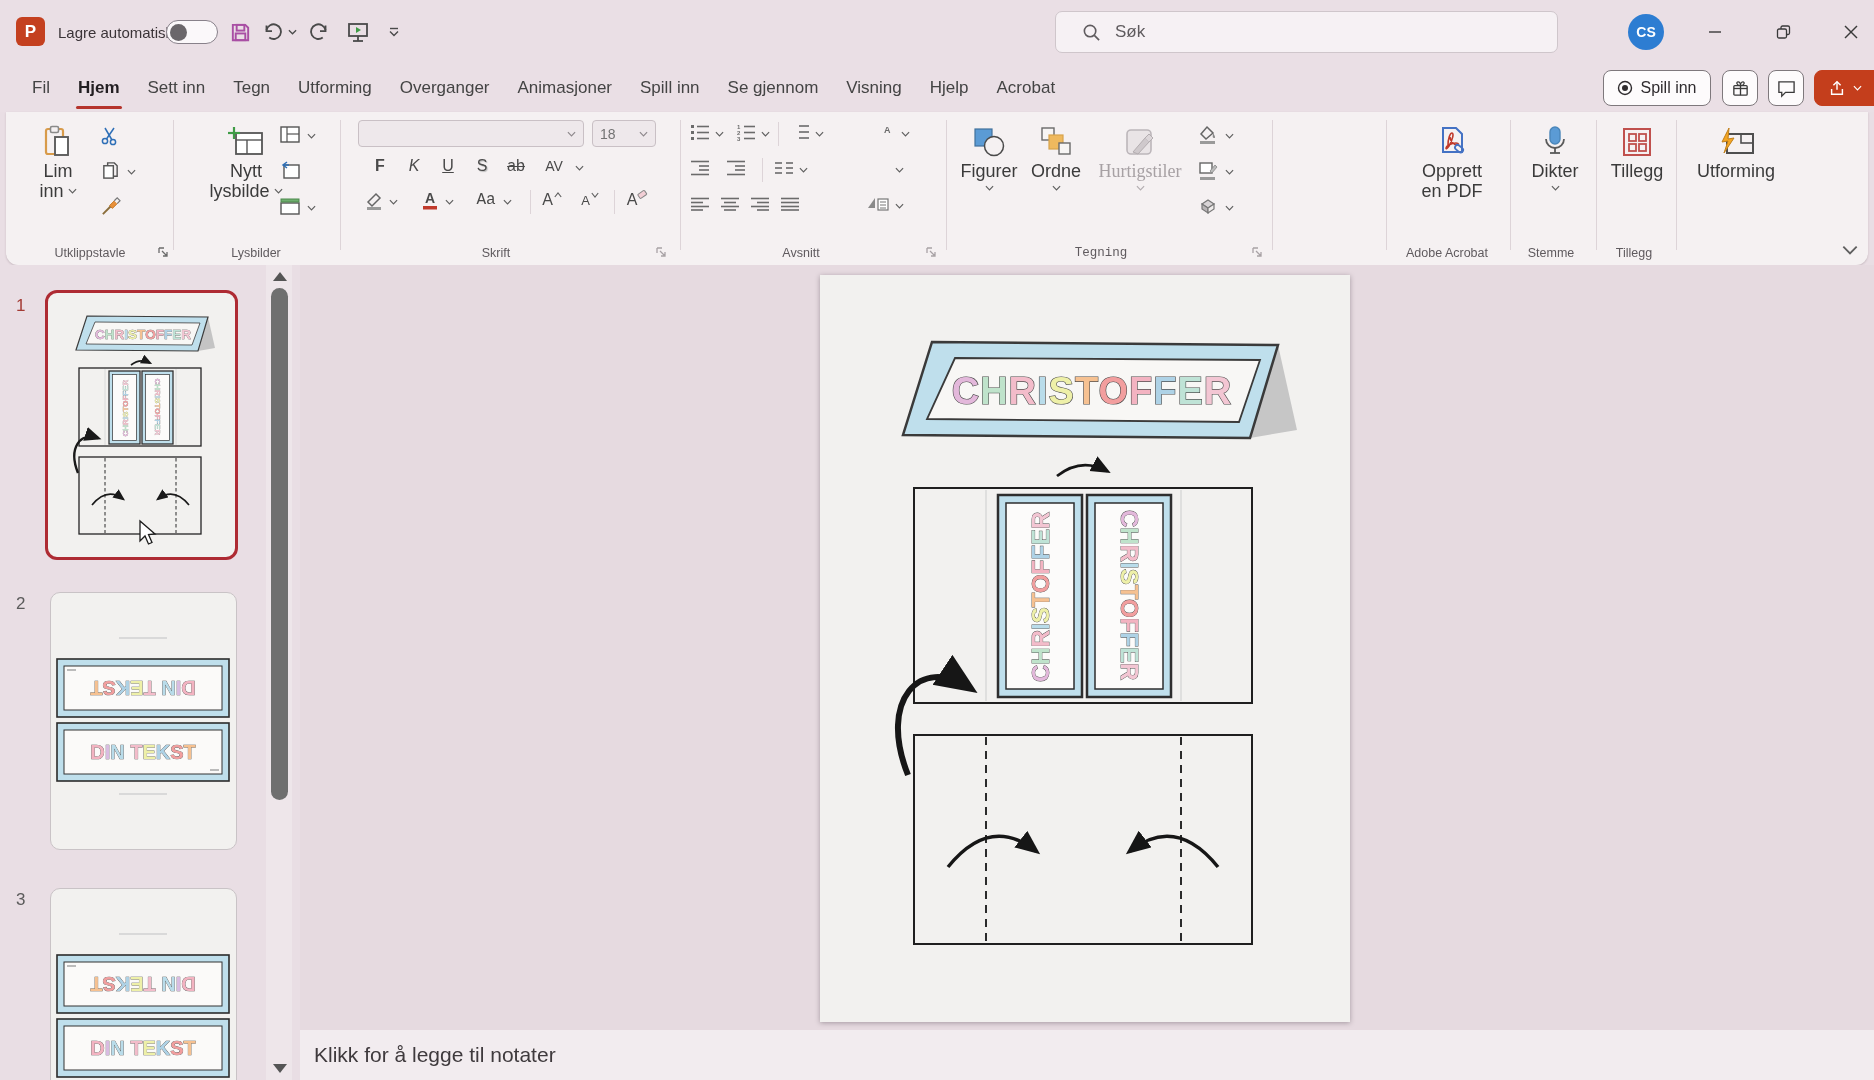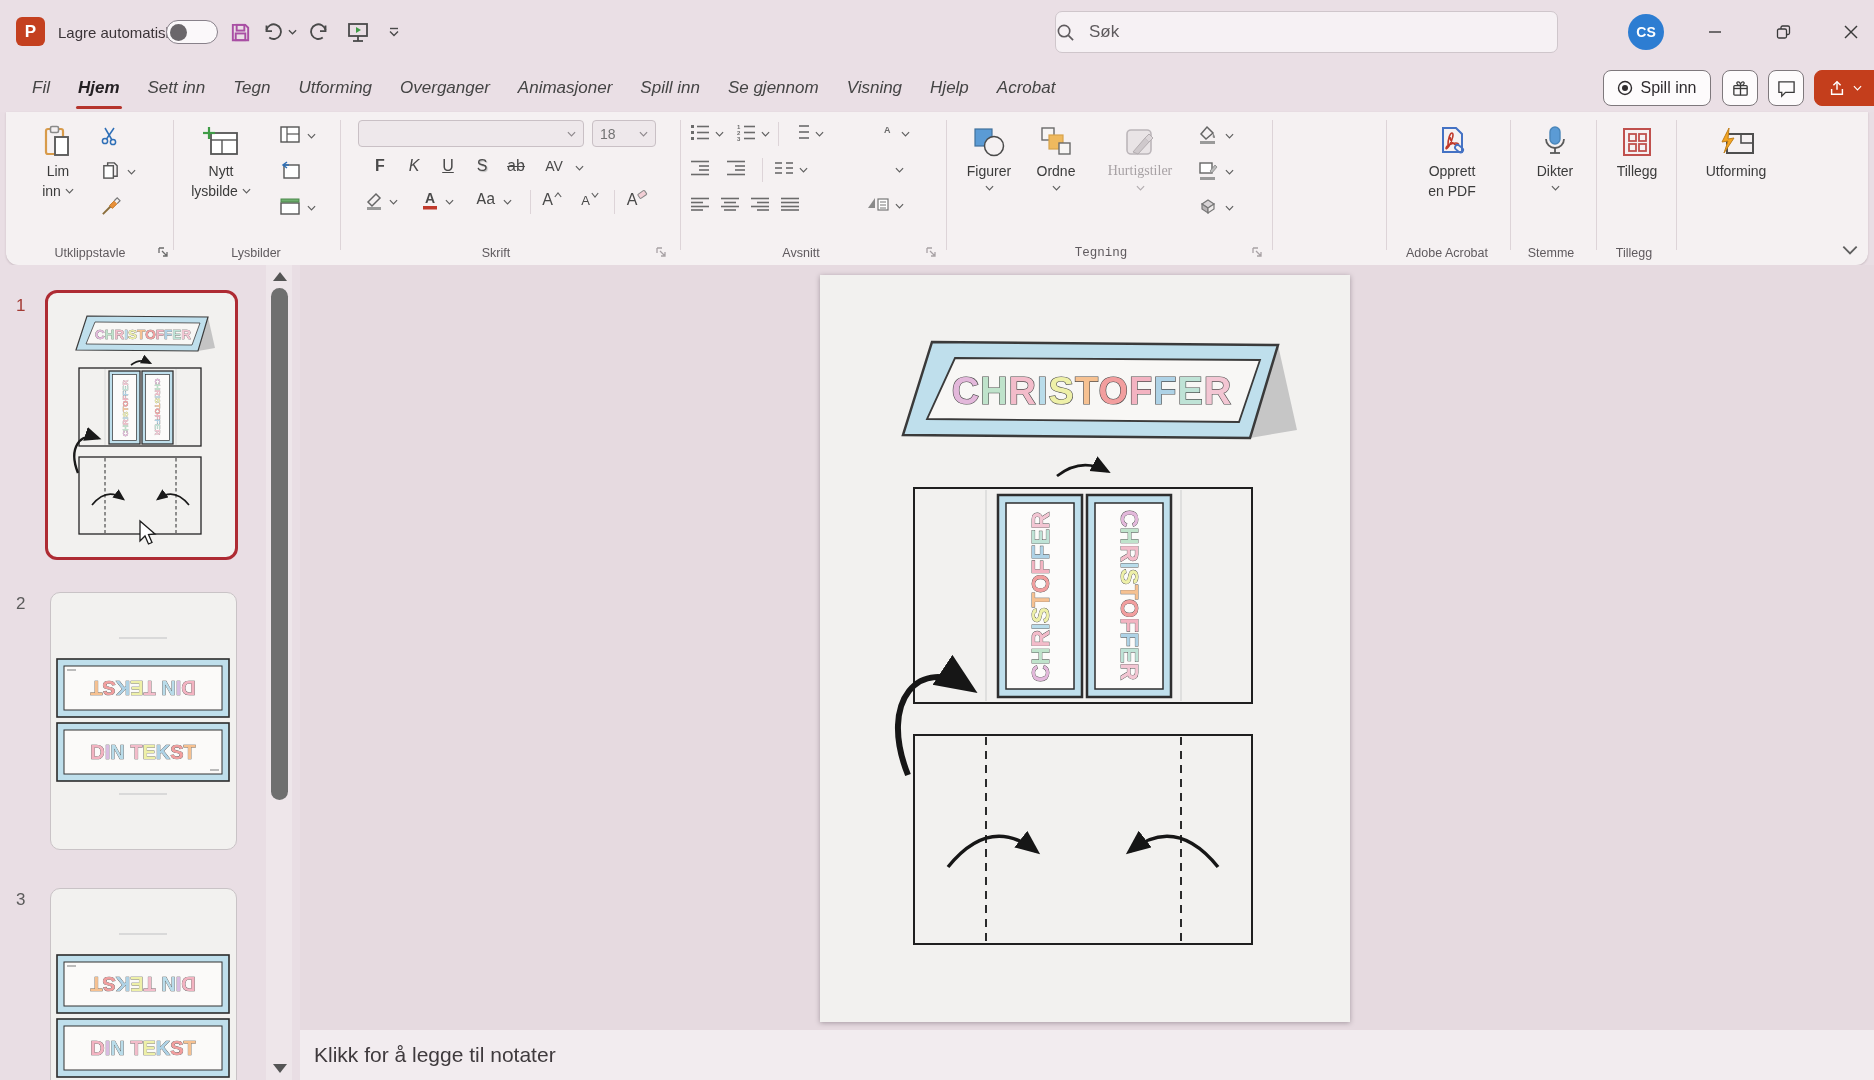--- a/index.html
+++ b/index.html
@@ -8,40 +8,40 @@
 
   
   #titlebar { position:absolute; left:0; top:0; width:1874px; height:64px; background:#eadfe5; }
   .ppt-logo { position:absolute; left:16px; top:17px; width:29px; height:29px; background:#c4401f; border-radius:6px; color:#fff; font-weight:bold; font-size:17px; display:flex; align-items:center; justify-content:center; }
   .autosave-label { position:absolute; left:58px; top:0; height:64px; display:flex; align-items:center; font-size:15px; color:#3b3438; }
   .toggle { position:absolute; left:166px; top:20px; width:52px; height:24px; background:#fbf8fa; border:1px solid #88818a; border-radius:13px; }
   .toggle .knob { position:absolute; left:3px; top:2.5px; width:17px; height:17px; border-radius:50%; background:#6b676b; }
   .qat-btn { position:absolute; top:18px; width:28px; height:28px; display:flex; align-items:center; justify-content:center; }
   .title-block { position:absolute; left:518px; top:0; height:64px; display:flex; align-items:center; gap:9px; font-size:16px; color:#3a3136; }
   .title-dot { font-size:13px; color:#5c5458; }
-  #searchbox { position:absolute; left:1055px; top:11px; width:503px; height:42px; background:#f6f1f4; border:1px solid #cfc6cb; border-radius:7px; display:flex; align-items:center; gap:14px; }
+  #searchbox { position:absolute; left:1055px; top:11px; width:503px; height:42px; background:#f6f1f4; border:1px solid #cfc6cb; border-radius:7px; display:flex; align-items:center; padding-left:26px; gap:14px; }
   #searchbox input { border:none; outline:none; background:transparent; font-size:17px; color:#5f5b5e; font-family:"Liberation Sans",sans-serif; width:380px; }
   #searchbox input::placeholder { color:#5f5b5e; }
   .avatar { position:absolute; left:1628px; top:14px; width:36px; height:36px; border-radius:50%; background:#2d7dd2; color:#fff; font-size:14px; font-weight:bold; display:flex; align-items:center; justify-content:center; }
   .winbtn { position:absolute; top:0; width:46px; height:64px; display:flex; align-items:center; justify-content:center; }
 
   
   #tabrow { position:absolute; left:0; top:64px; width:1874px; height:48px; background:#eadfe5; }
   .tabs { position:absolute; left:18px; top:0; height:48px; display:flex; }
-  .tab { position:relative; padding:0 14px; height:48px; display:flex; align-items:center; font-size:17px; color:#444; cursor:default;font-style:italic; }
+  .tab { position:relative; padding:0 14px; height:48px; display:flex; align-items:center; font-size:17px; color:#444; cursor:default; }
   .tab.active { font-weight:bold; color:#231f22; }
   .tab.active::after { content:""; position:absolute; left:12px; right:12px; bottom:3px; height:3px; border-radius:2px; background:#b5342c; }
   .tr-btn { position:absolute; top:6px; height:36px; border:1px solid #7e787c; border-radius:8px; background:#fdfbfc; display:flex; align-items:center; justify-content:center; gap:7px; font-size:16px; color:#2f2b2e; }
 
   
   #ribbon { position:absolute; left:6px; top:112px; width:1862px; height:153px; background:#f5f1f2; border-radius:0 0 12px 12px; box-shadow:0 1px 2px rgba(80,60,70,.22); }
   .vdiv { position:absolute; top:8px; height:130px; width:1px; background:#ddd4d8; }
   .bigbtn { position:absolute; top:5px; height:130px; display:flex; flex-direction:column; align-items:center; padding-top:6px; }
   .bicon { height:38px; display:flex; align-items:center; justify-content:center; }
-  .blabel { font-size:14px; color:#3b3b3b; line-height:20px; white-space:nowrap; display:flex; align-items:center; gap:4px; }
+  .blabel { font-size:18px; color:#3b3b3b; line-height:20px; white-space:nowrap; display:flex; align-items:center; gap:4px; }
   .blabel.gray, .gray { color:#a7a1a4; }
   .smbtn { position:absolute; width:24px; height:24px; display:flex; align-items:center; justify-content:center; }
   .combo { position:absolute; height:27px; background:#eee8eb; border:1px solid #c9c0c5; border-radius:4px; display:flex; align-items:center; padding:0 7px; font-size:14px; color:#737373; justify-content:space-between; }
   .fmt { font-size:16px; color:#4a4a4a; }
   .glabel-row { position:absolute; bottom:5px; font-size:12.5px; color:#5f5a5e; text-align:center; }
   .launcher { position:absolute; bottom:6px; width:14px; height:14px; }
   .chev-s { flex:none; }
   .lines-icon line { stroke:#6b6b6b; stroke-width:1.6; }
 
   
@@ -228,21 +228,21 @@
   </div>
   <div class="smbtn" style="left:92px;top:82px;">
     <svg width="21" height="21" viewBox="0 0 22 22">
         <path d="M3 19 L11 11" stroke="#8a6d3b" stroke-width="2"></path>
         <path d="M10 10 L15 5 L18 8 L13 13 z" fill="#e8903a" stroke="#c57a28" stroke-width="1"></path>
         <path d="M15 5 L18 2 L21 5 L18 8" fill="#f5f1f2" stroke="#777" stroke-width="1.2"></path>
       </svg>
   </div>
   <div class="vdiv" style="left:167px;"></div>
 
-  <div class="bigbtn" style="left:175px;width:80px;">
+  <div class="bigbtn" style="left:200px;width:80px;">
     <div class="bicon">
       <svg width="36" height="32" viewBox="0 0 36 32">
           <rect x="8" y="7" width="26" height="21" fill="#fff" stroke="#555" stroke-width="1.8"></rect>
           <line x1="8" y1="14" x2="34" y2="14" stroke="#555" stroke-width="1.4"></line>
           <line x1="19" y1="14" x2="19" y2="28" stroke="#555" stroke-width="1.4"></line>
           <line x1="6" y1="1" x2="6" y2="13" stroke="#3f9c46" stroke-width="2.2"></line>
           <line x1="0" y1="7" x2="12" y2="7" stroke="#3f9c46" stroke-width="2.2"></line>
         </svg>
     </div>
     <div class="blabel">Nytt</div>

